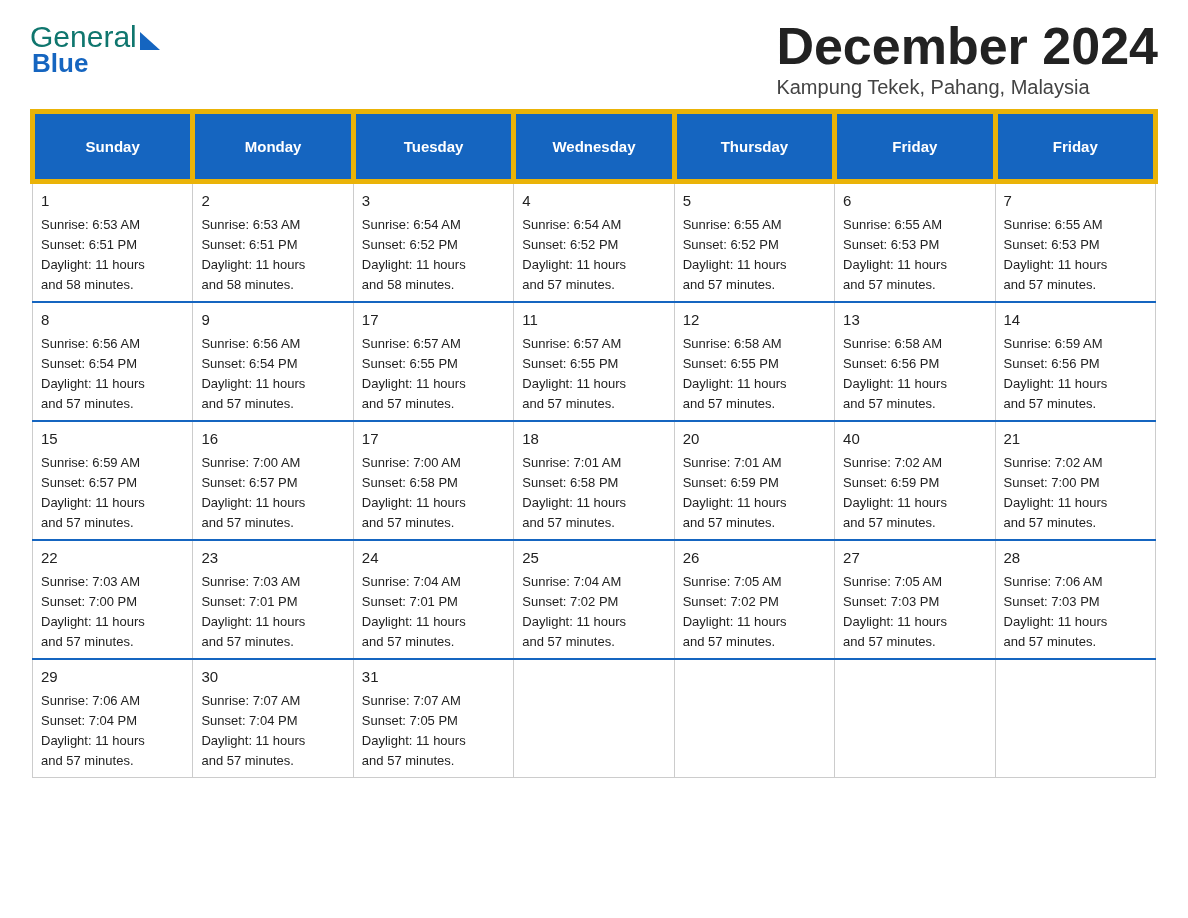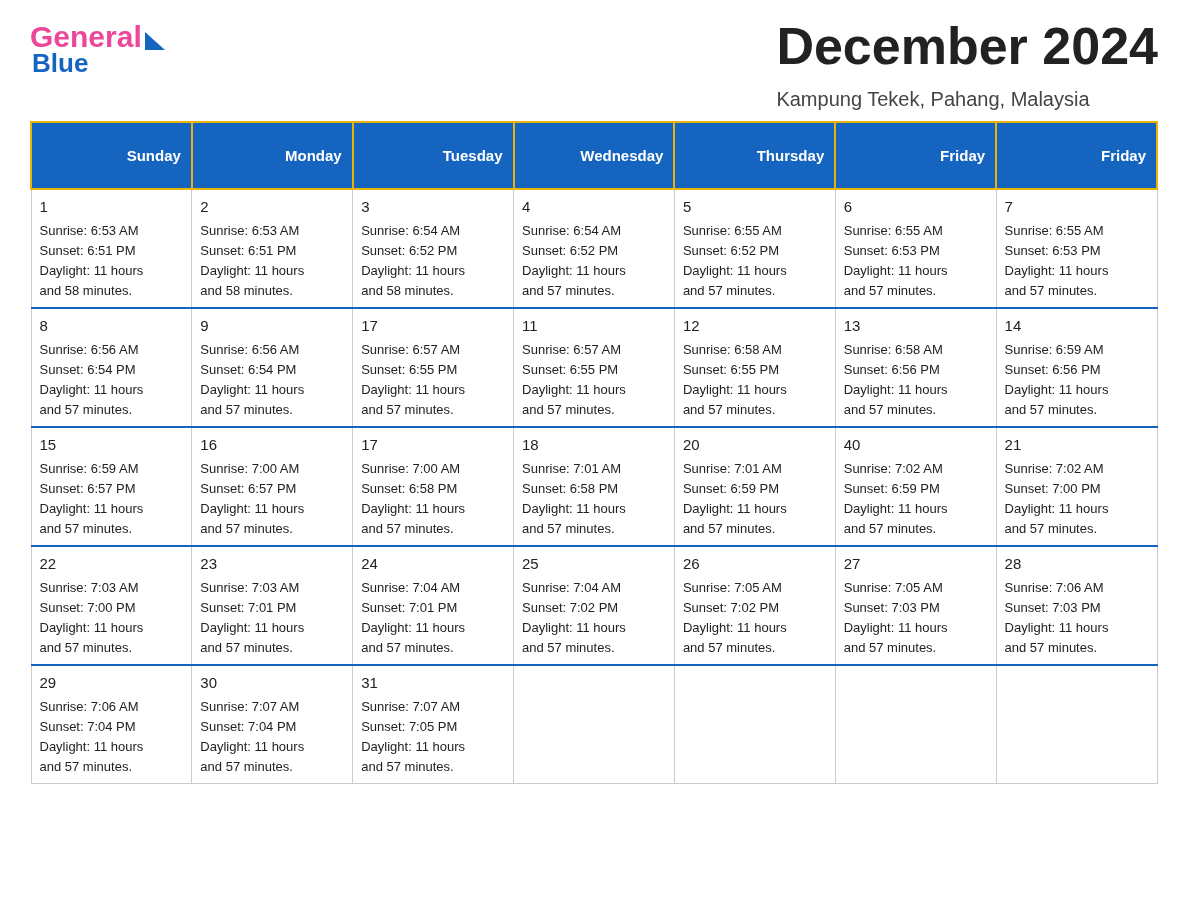--- a/index.html
+++ b/index.html
@@ -25,35 +25,35 @@
     }
     .month-title {
       font-size: 52px;
       font-weight: bold;
       color: #222;
       line-height: 1;
     }
     .location {
       font-size: 20px;
       color: #444;
-      margin-top: 16px;
+      margin-top: 4px;
     }
     .calendar {
       width: 100%;
       border-collapse: collapse;
       margin-top: 10px;
     }
     .calendar th {
       background: #1565C0;
       color: #fff;
       font-size: 15px;
       font-weight: bold;
       padding: 24px 10px;
-      text-align: right;
-      border: 2px solid #eab308;
+      text-align: center;
+      border: 5px solid #eab308;
     }
     .calendar td {
       border: 1px solid #ccc;
       vertical-align: top;
       padding: 6px 8px;
       width: calc(100% / 7);
       min-height: 90px;
       font-size: 12.5px;
       line-height: 1.5;
       background: #fff;
@@ -91,21 +91,21 @@
       margin-left: 2px;
       margin-top: -6px;
     }
   </style>
 </head>
 <body>
 
 <div class="header">
   <div class="logo">
     <div class="logo-row1">
-      <span style="font-size:30px;font-weight:bold;color:#ec4899;">General</span>
+      <span style="font-size:30px;font-weight:normal;color:#0f766e;">General</span>
       <span style="display:inline-block;width:0;height:0;border-style:solid;border-width:18px 0 0 20px;border-color:transparent transparent transparent #1565C0;margin-left:3px;position:relative;top:4px;"></span>
     </div>
     <div class="logo-row2">Blue</div>
   </div>
   <div class="title-block">
     <div class="month-title">December 2024</div>
     <div class="location">Kampung Tekek, Pahang, Malaysia</div>
   </div>
 </div>
 

